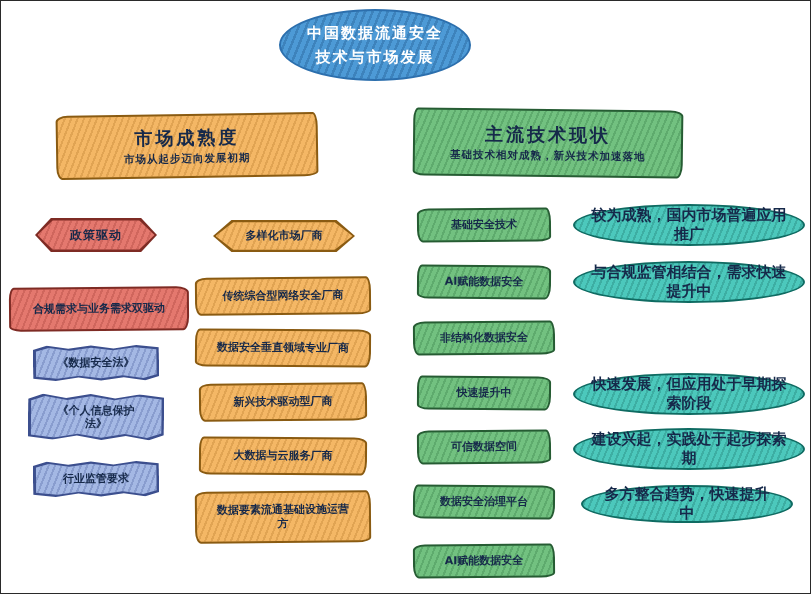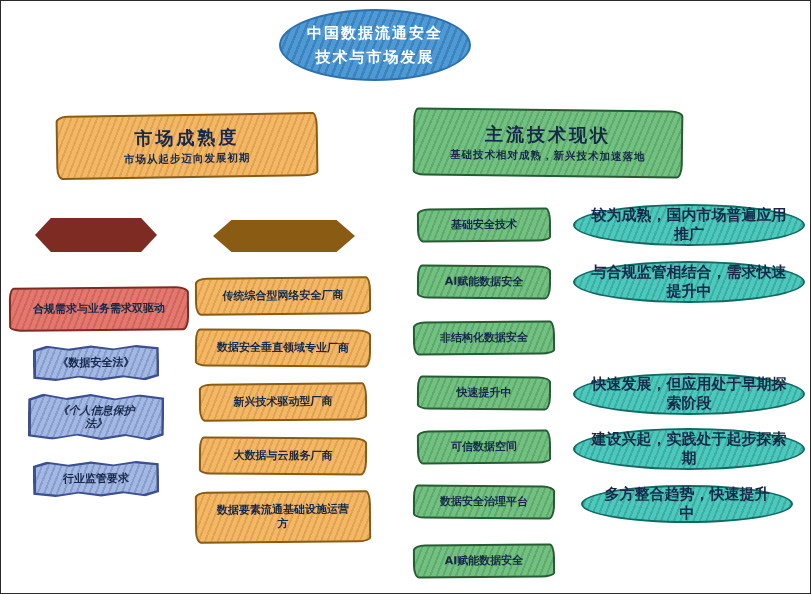--- a/index.html
+++ b/index.html
@@ -58,41 +58,43 @@
     <div class="h-sub">市场从起步迈向发展初期</div>
   </div>
 
   <div class="node box f-green rot-r r2" style="left:412px;top:108px;width:270px;height:68px;">
     <div class="h-title">主流技术现状</div>
     <div class="h-sub">基础技术相对成熟，新兴技术加速落地</div>
   </div>
 
   <div class="shape" style="left:34px;top:216px;width:122px;height:36px;">
     <div class="bg hex o-red"></div>
+    <div class="fill hex i-red fs12">政策驱动</div>
   </div>
 
   <div class="node box f-red rot-l2 r2 fs11" style="left:8px;top:286px;width:180px;height:44px;padding:2px 10px;">合规需求与业务需求双驱动</div>
 
   <div class="shape rot-l2" style="left:32px;top:342px;width:126px;height:40px;">
     <div class="bg wave o-policy"></div>
     <div class="fill wave i-policy fs11">《数据安全法》</div>
   </div>
 
   <div class="shape rot-r2" style="left:27px;top:390px;width:136px;height:52px;">
     <div class="bg wave o-policy"></div>
-    <div class="fill wave i-policy fs11" style="padding:0 20px;font-style:italic;">《个人信息保护法》</div>
+    <div class="fill wave i-policy fs11" style="padding:0 20px;">《个人信息保护法》</div>
   </div>
 
   <div class="shape rot-l2" style="left:32px;top:458px;width:126px;height:40px;">
     <div class="bg wave o-policy"></div>
     <div class="fill wave i-policy fs11">行业监管要求</div>
   </div>
 
   <div class="shape" style="left:212px;top:218px;width:142px;height:34px;">
     <div class="bg hex o-orange"></div>
+    <div class="fill hex i-orange fs11">多样化市场厂商</div>
   </div>
 
   <div class="node box f-orange rot-l2 r1 fs11" style="left:194px;top:276px;width:176px;height:38px;padding:2px 8px;">传统综合型网络安全厂商</div>
 
   <div class="node box f-orange rot-r2 r2 fs11" style="left:194px;top:328px;width:176px;height:38px;padding:2px 8px;">数据安全垂直领域专业厂商</div>
 
   <div class="node box f-orange rot-l2 r1 fs11" style="left:198px;top:382px;width:168px;height:38px;padding:2px 8px;">新兴技术驱动型厂商</div>
 
   <div class="node box f-orange rot-r2 r2 fs11" style="left:198px;top:436px;width:168px;height:38px;padding:2px 8px;">大数据与云服务厂商</div>
 

